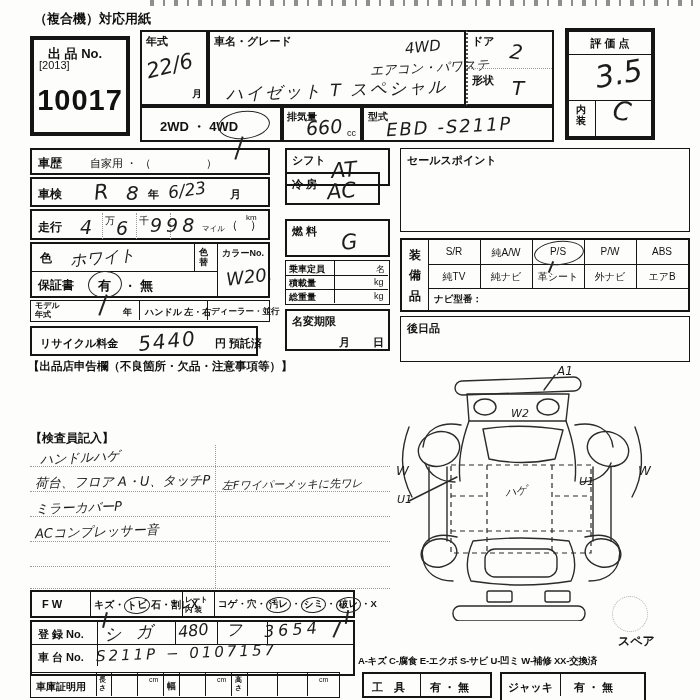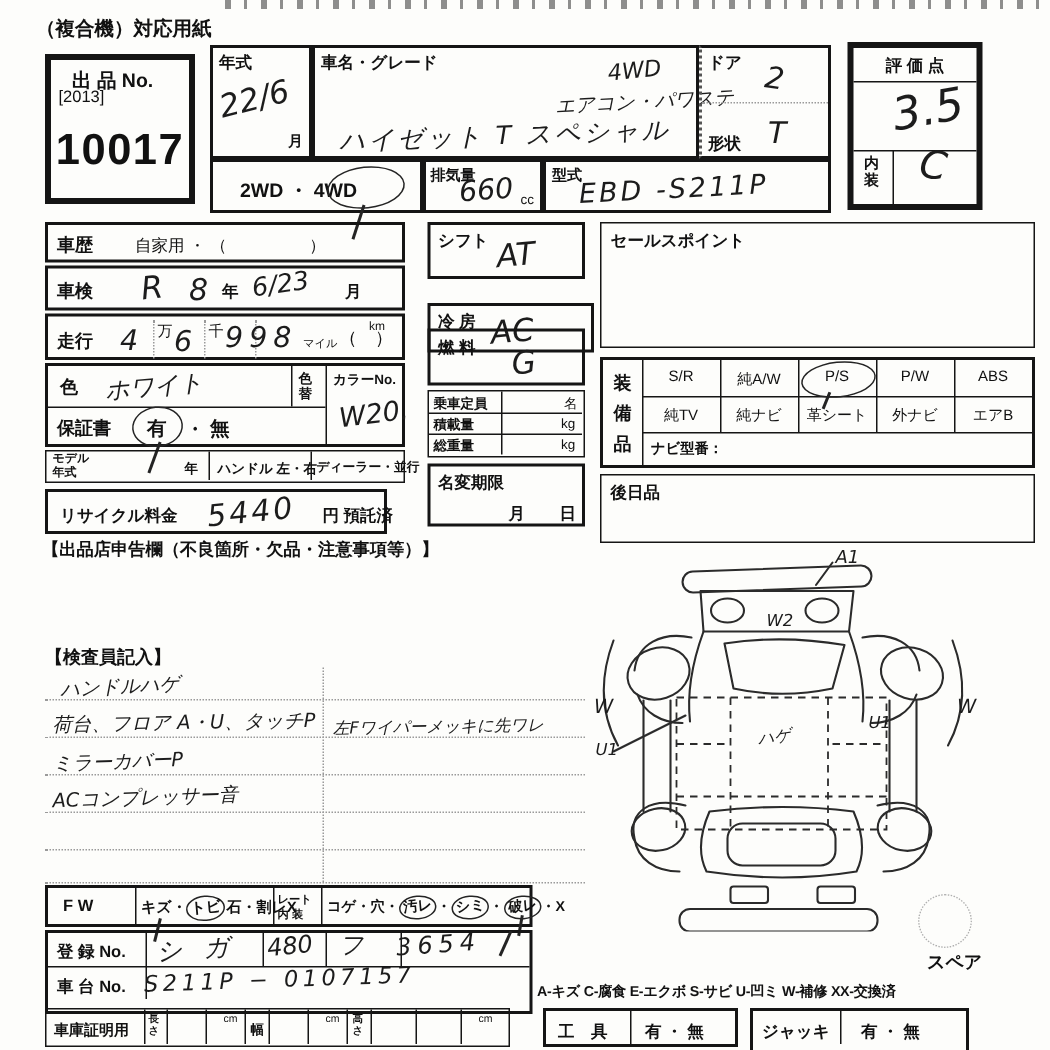--- a/index.html
+++ b/index.html
@@ -20,21 +20,21 @@
   .stack{word-break:break-all;white-space:normal;line-height:1.12;}
   .clip{position:absolute;left:150px;top:0;width:545px;height:6px;opacity:.55;
         background:repeating-linear-gradient(90deg,#333 0 4px,transparent 4px 13px,#333 13px 15px,transparent 15px 24px);}
   svg text{font-family:"DejaVu Sans",sans-serif;font-style:italic;fill:#1c1c1c;}
 </style>
 </head>
 <body>
 
 <div class="clip"></div>
 
-<div class="t b" style="left:24px;top:10px;font-size:13px;text-align:center;">（複合機）対応用紙</div>
+<div class="t b" style="left:34px;top:10px;font-size:13px;text-align:center;">（複合機）対応用紙</div>
 
 <div class="box thick" style="left:30px;top:36px;width:100px;height:100px;">
   <div class="t b" style="left:14px;top:5px;font-size:13px;">出 品 No.</div>
   <div class="t" style="left:5px;top:19px;font-size:11px;">[2013]</div>
   <div class="t b" style="left:0;top:44px;width:92px;text-align:center;font-size:29px;letter-spacing:1px;">10017</div>
 </div>
 
 <div class="box" style="left:140px;top:30px;width:68px;height:76px;">
   <div class="t b" style="left:4px;top:2px;font-size:11px;">年式</div>
   <div class="t hw" style="left:4px;top:22px;font-size:21px;transform:rotate(-14deg);">22/6</div>
@@ -45,21 +45,21 @@
   <div class="t b" style="left:4px;top:2px;font-size:11px;">車名・グレード</div>
   <div class="t hw" style="left:195px;top:6px;font-size:15px;transform:rotate(-6deg);">4WD</div>
   <div class="t hw" style="left:160px;top:27px;font-size:13px;transform:rotate(-3deg);">エアコン・パワステ</div>
   <div class="t hw" style="left:16px;top:47px;font-size:17px;letter-spacing:2px;transform:rotate(-2deg);">ハイゼット T スペシャル</div>
 </div>
 
 <div class="box" style="left:466px;top:30px;width:88px;height:76px;border-left:2px dotted #555;">
   <div class="doth" style="left:0;top:36px;width:84px;"></div>
   <div class="t b" style="left:4px;top:2px;font-size:11px;">ドア</div>
   <div class="t hw" style="left:42px;top:8px;font-size:20px;transform:rotate(8deg);">2</div>
-  <div class="t b" style="left:4px;top:56px;font-size:11px;text-align:right;">形状</div>
+  <div class="t b" style="left:4px;top:41px;font-size:11px;text-align:right;">形状</div>
   <div class="t hw" style="left:44px;top:44px;font-size:20px;">T</div>
 </div>
 
 <div class="box" style="left:140px;top:106px;width:142px;height:36px;">
   <div class="t b" style="left:18px;top:10px;font-size:13px;">
     <span>2WD</span>
     <span>・</span>
     <span>4WD</span>
   </div>
   <div class="cm" style="left:76px;top:3px;width:50px;height:26px;"></div>
@@ -147,21 +147,21 @@
   <div class="t hw" style="left:106px;top:1px;font-size:20px;letter-spacing:2px;transform:rotate(-6deg);">5440</div>
   <div class="t b" style="left:183px;top:8px;font-size:11px;">円 預託済</div>
 </div>
 
 <div class="t b" style="left:28px;top:359px;font-size:11.5px;">【出品店申告欄（不良箇所・欠品・注意事項等）】</div>
 
 <div class="box" style="left:285px;top:148px;width:105px;height:38px;">
   <div class="t b" style="left:5px;top:3px;font-size:11px;">シフト</div>
   <div class="t hw" style="left:44px;top:8px;font-size:21px;transform:rotate(-5deg);">AT</div>
 </div>
-<div class="box" style="left:285px;top:202px;width:111px;height:33px;">
+<div class="box" style="left:285px;top:172px;width:95px;height:33px;">
   <div class="t b" style="left:5px;top:3px;font-size:11px;">冷 房</div>
   <div class="t hw" style="left:40px;top:5px;font-size:21px;transform:rotate(-5deg);">AC</div>
 </div>
 <div class="box" style="left:285px;top:219px;width:105px;height:38px;">
   <div class="t b" style="left:5px;top:3px;font-size:11px;">燃 料</div>
   <div class="t hw" style="left:54px;top:9px;font-size:21px;transform:rotate(-5deg);">G</div>
 </div>
 <div class="box" style="left:285px;top:260px;width:105px;height:45px;border-width:1.5px;">
   <div class="hl" style="left:0;top:14px;width:102px;"></div>
   <div class="hl" style="left:0;top:28px;width:102px;"></div>

